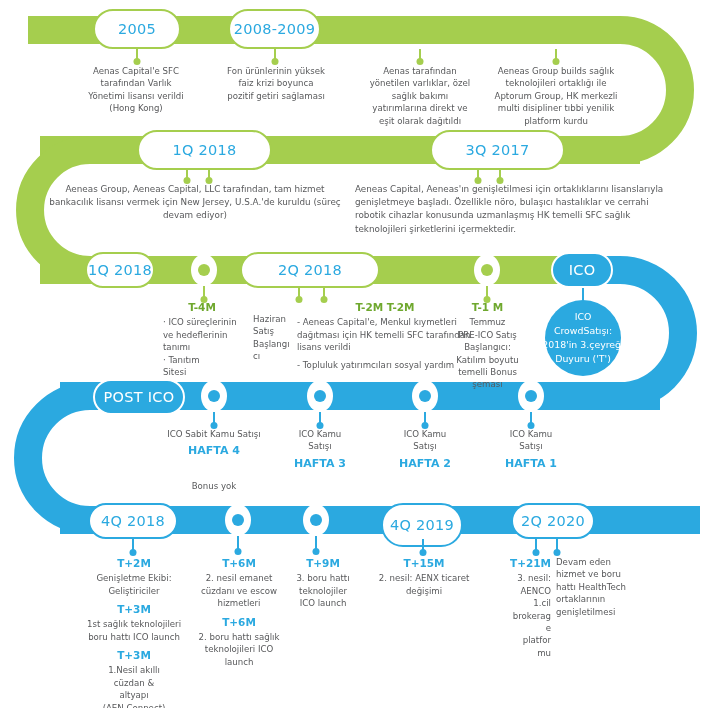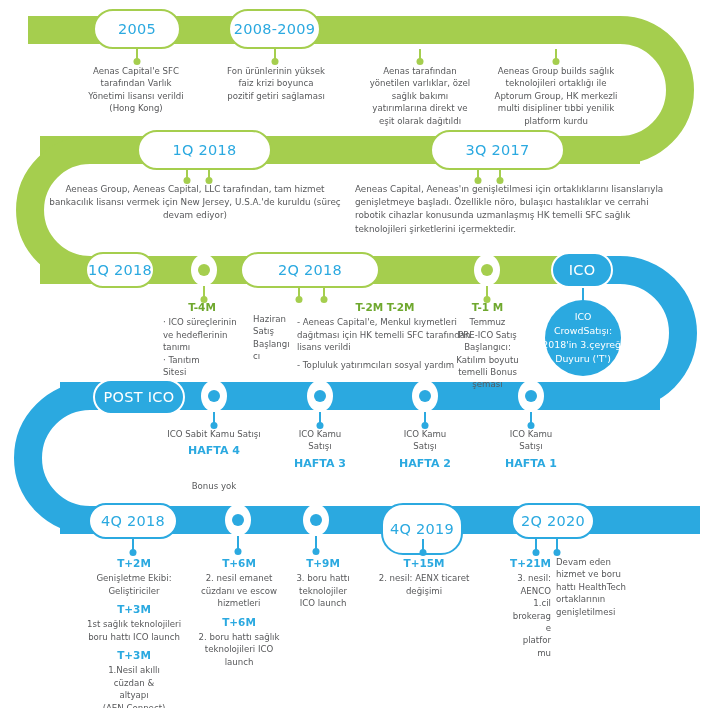--- a/index.html
+++ b/index.html
@@ -361,21 +361,21 @@
   </div>
   <div class="note" style="left:494px; top:428px; width:74px;">
     <span class="line" style="white-space:pre-line">ICO Kamu
 Satışı</span>
     <span class="sub">HAFTA 1</span>
   </div>
 
   <div class="pill blue-pill" style="left:88px; top:503px; width:90px; height:36px;">
     <span>4Q 2018</span>
   </div>
-  <div class="pill blue-pill" style="left:381px; top:503px; width:82px; height:52px;">
+  <div class="pill blue-pill" style="left:381px; top:503px; width:82px; height:44px;">
     <span>4Q 2019</span>
   </div>
   <div class="pill blue-pill" style="left:511px; top:503px; width:84px; height:36px;">
     <span>2Q 2020</span>
   </div>
 
   <div class="node blue-node" style="left:225px; top:504px;">
     <i class="dot"></i>
   </div>
   <div class="node blue-node" style="left:303px; top:504px;">

